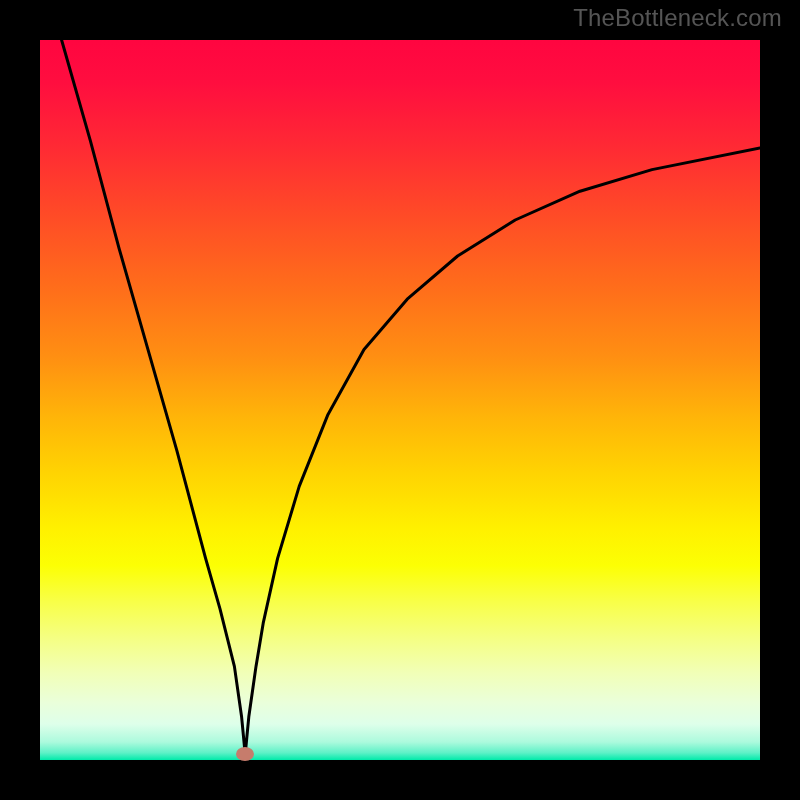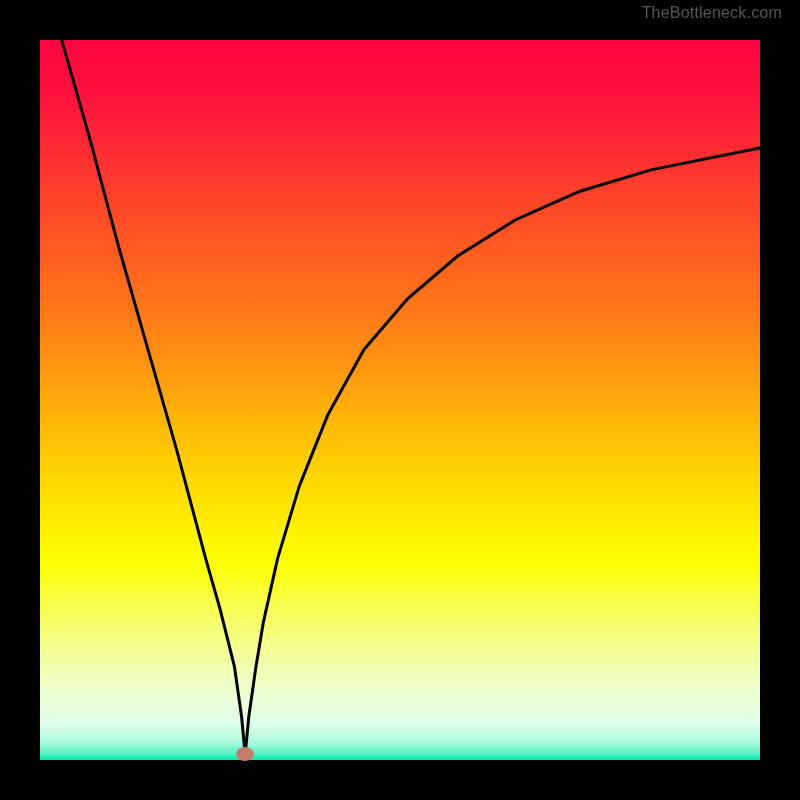--- a/index.html
+++ b/index.html
@@ -15,21 +15,21 @@
     position: relative;
     width: 800px;
     height: 800px;
     background: #000;
   }
   .watermark {
     position: absolute;
     top: 4px;
     right: 18px;
     color: #555;
-    font-size: 16px;
+    font-size: 24px;
     font-weight: 500;
     letter-spacing: 0.2px;
     pointer-events: none;
   }
   .plot {
     position: absolute;
     left: 40px;
     top: 40px;
     width: 720px;
     height: 720px;

